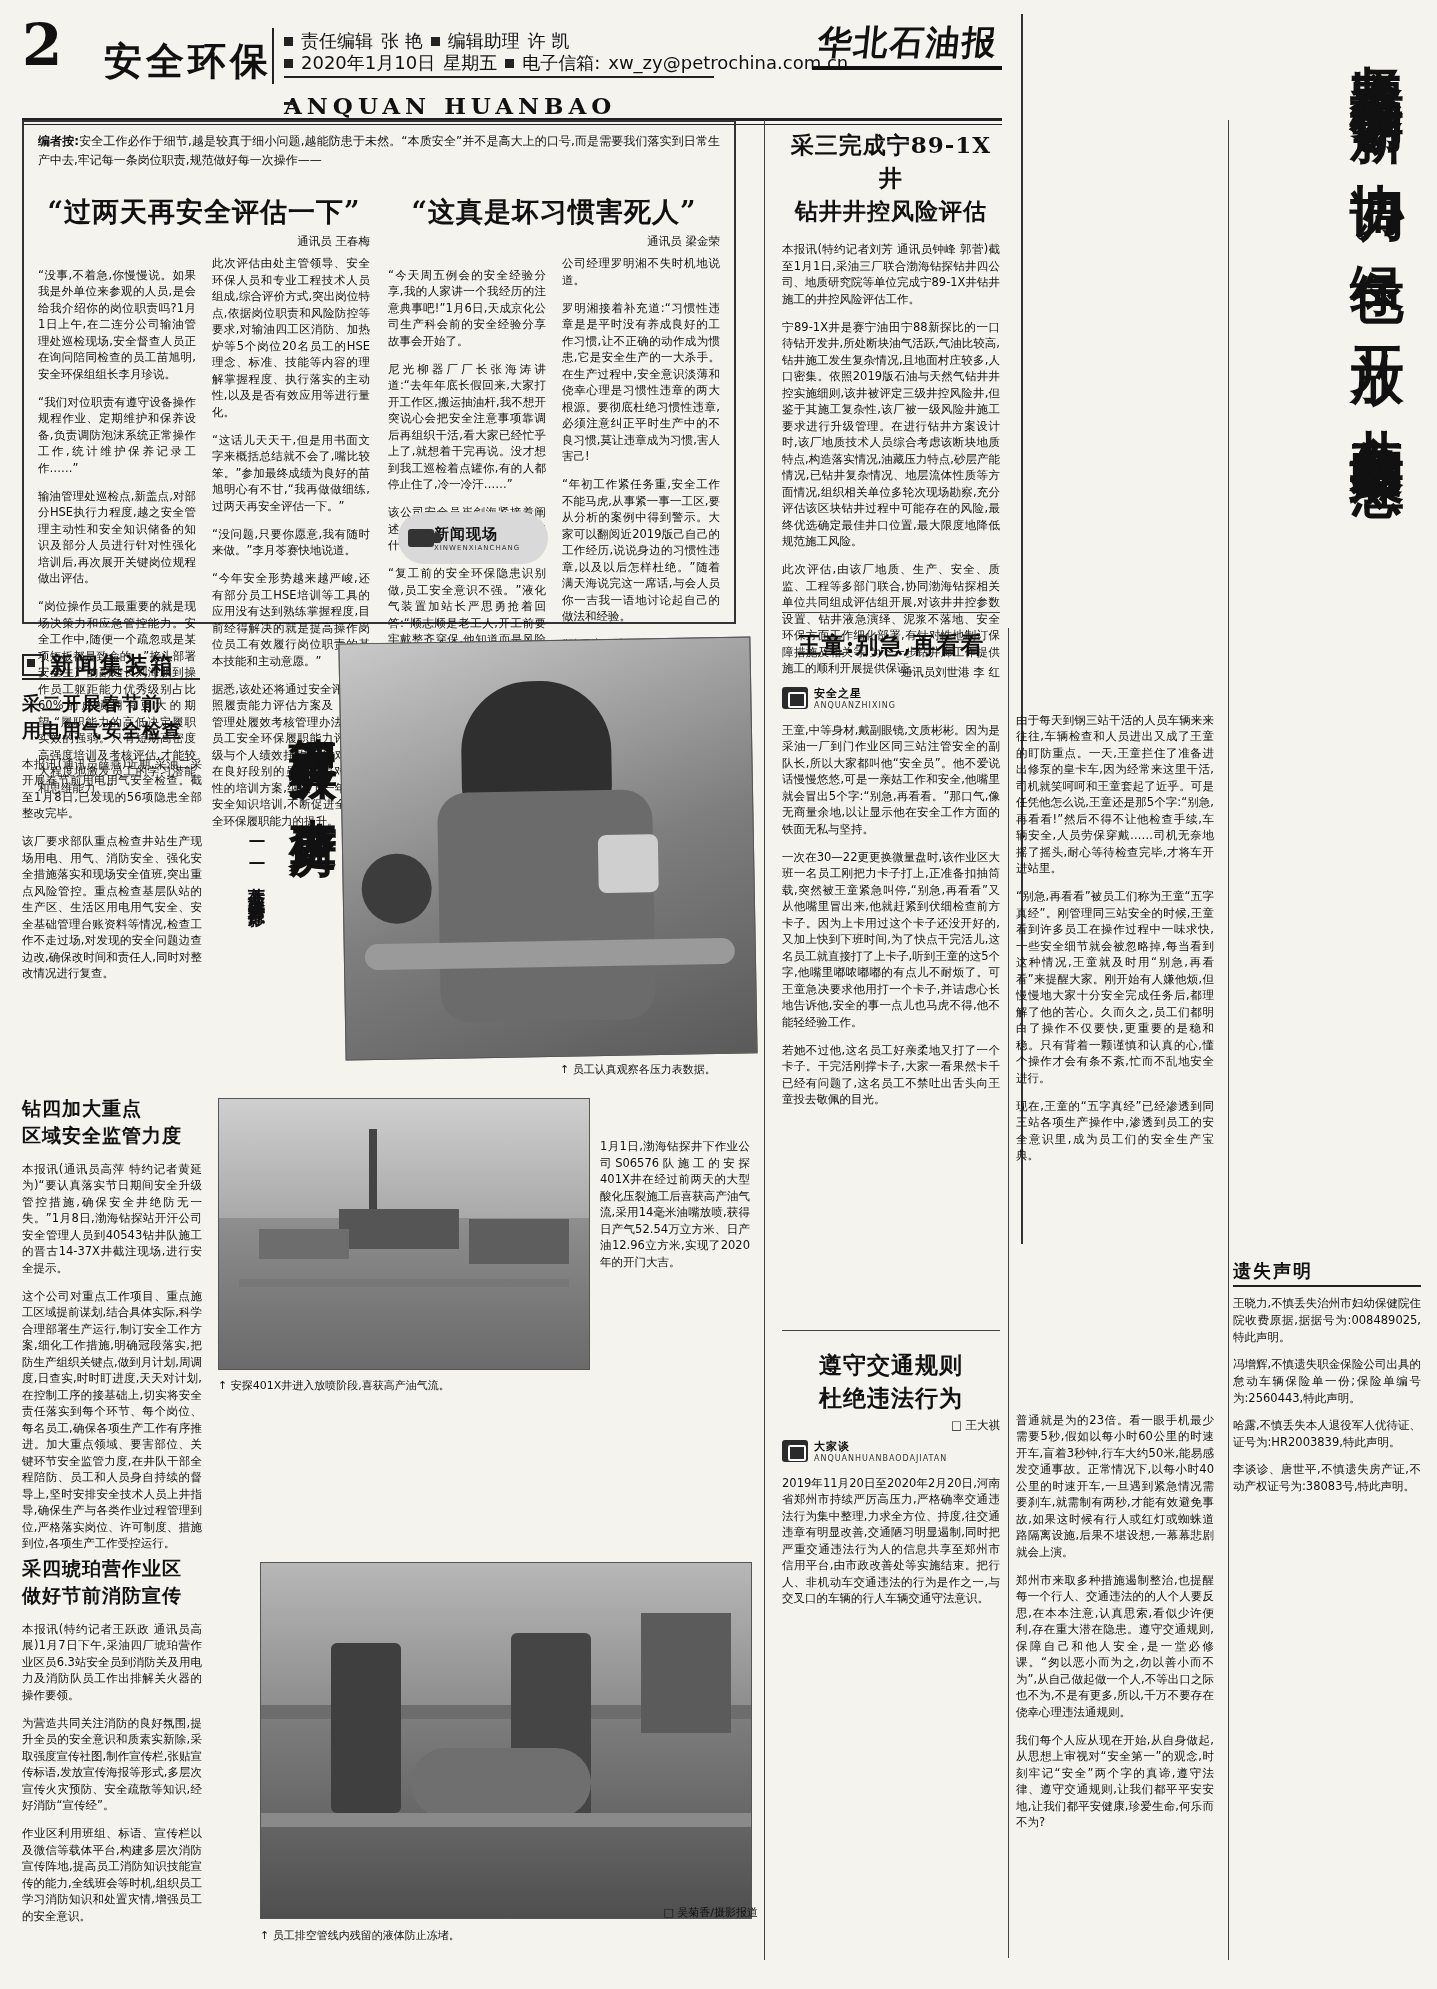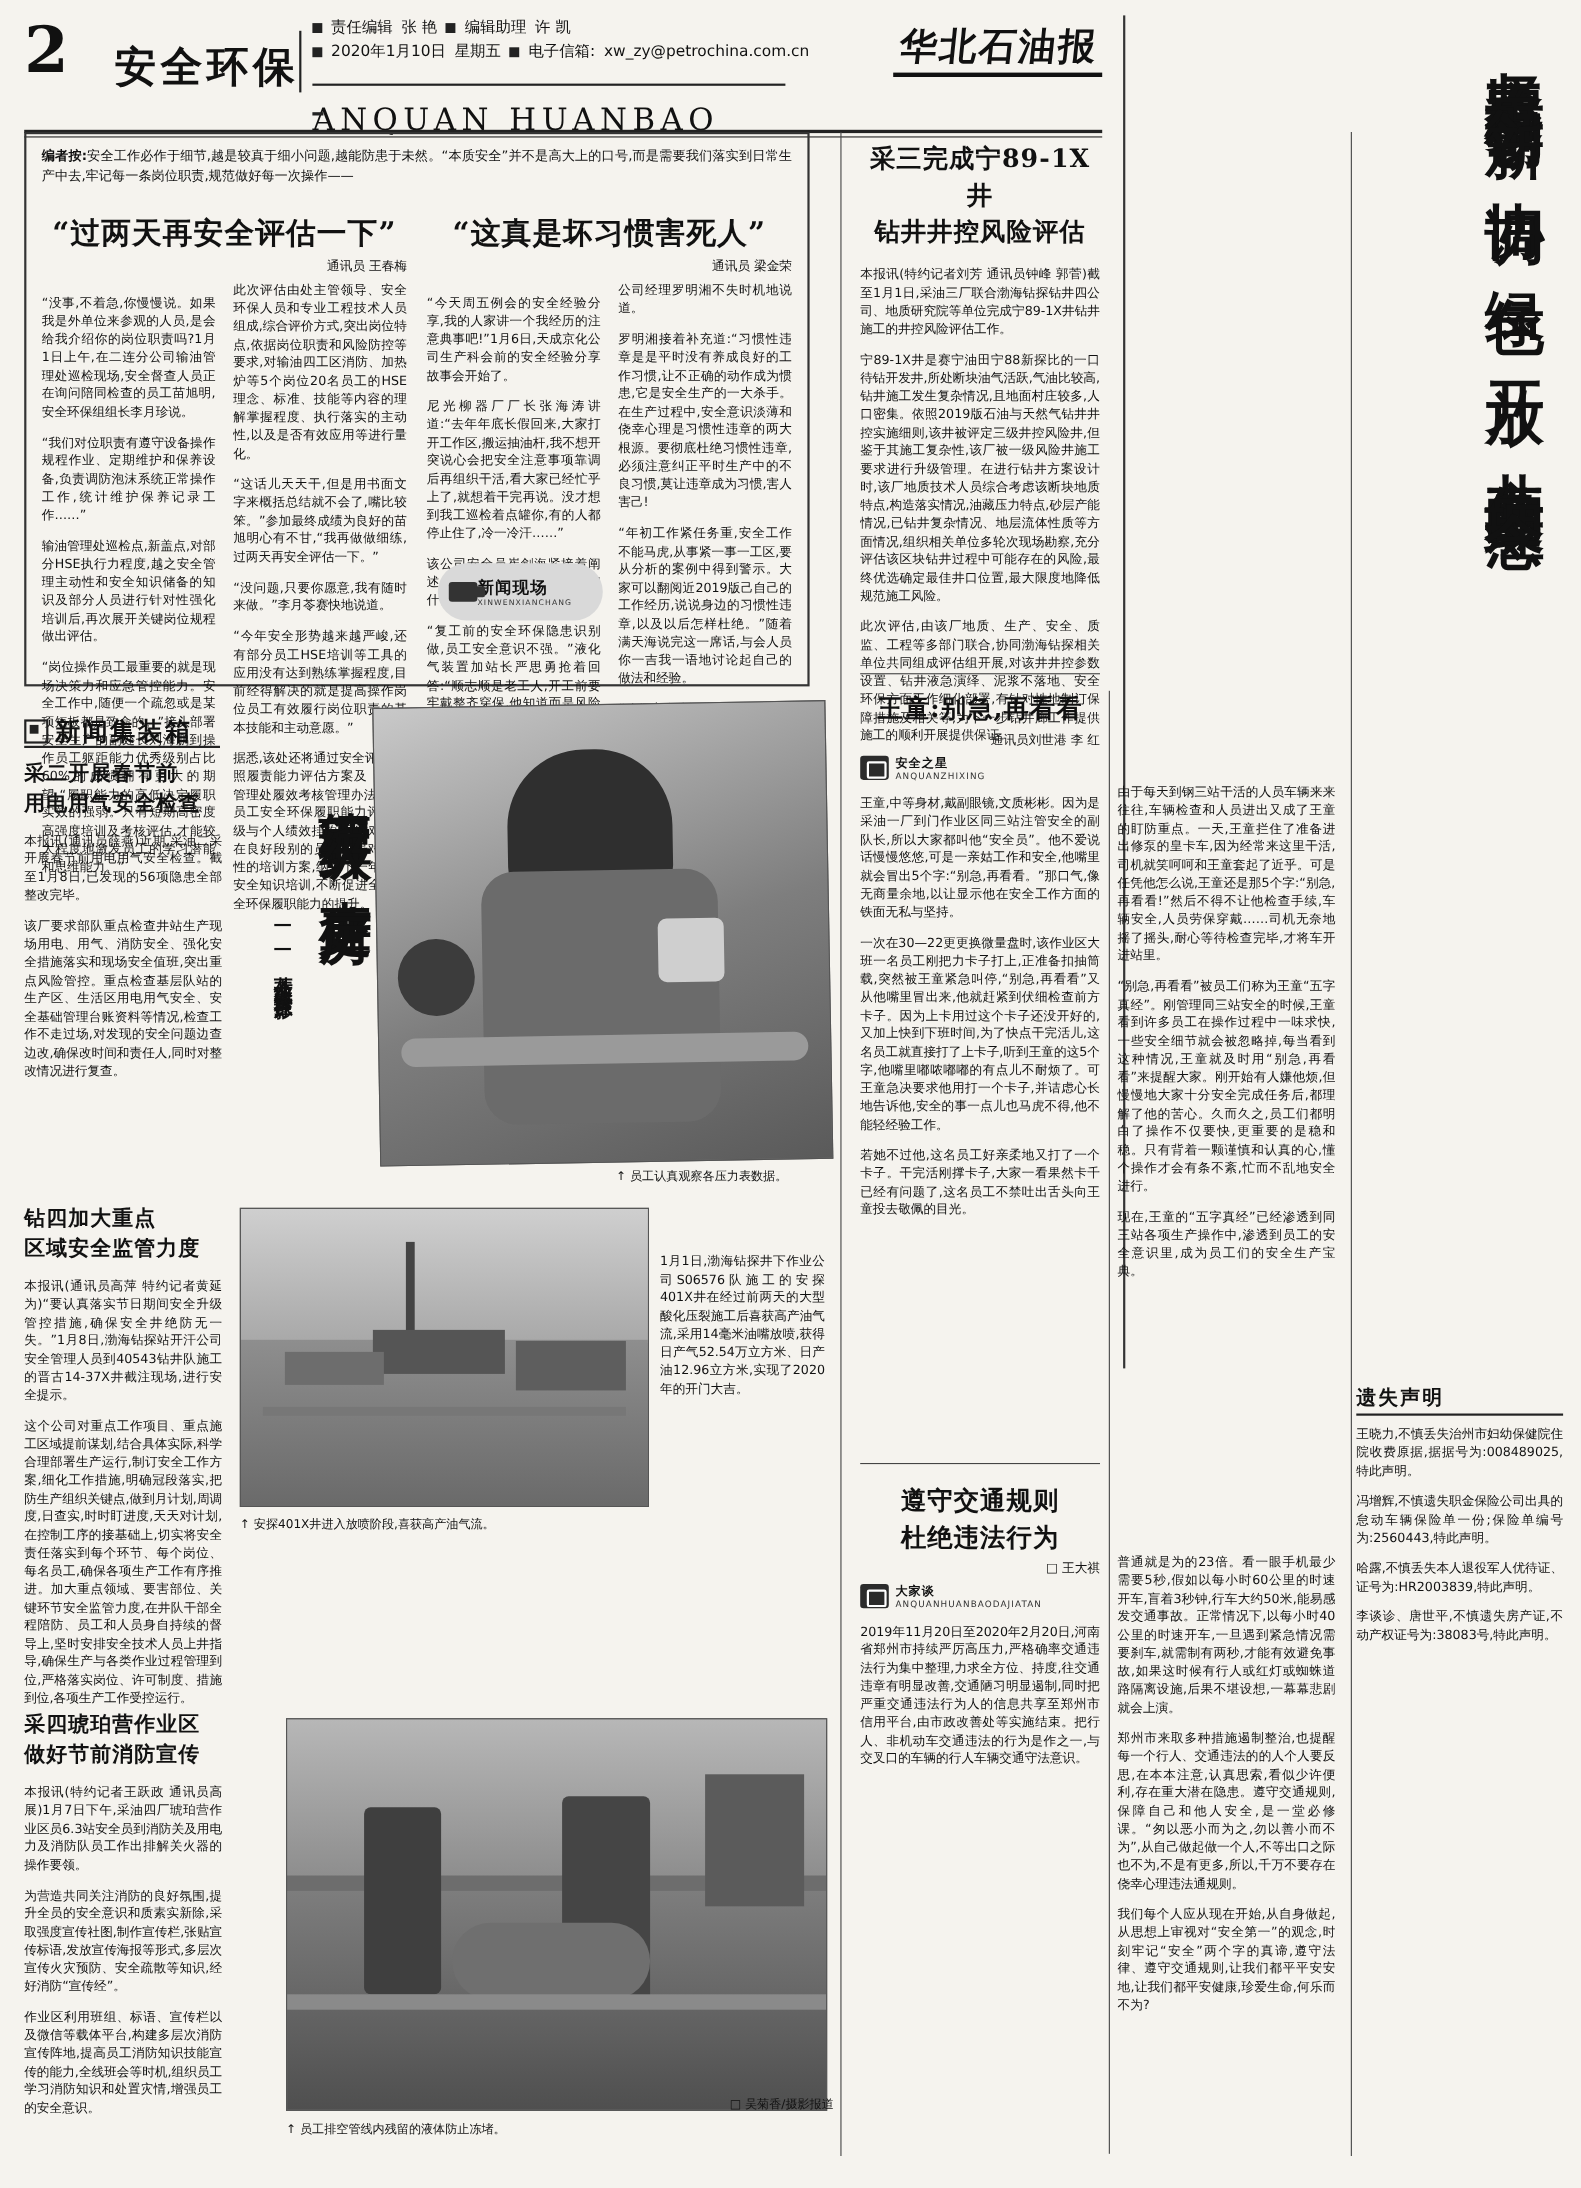--- a/index.html
+++ b/index.html
@@ -17,25 +17,25 @@
   .masthead{position:absolute;left:22px;top:14px;width:980px;height:86px;}
   .pagenum{
     position:absolute;left:0;top:2px;font-size:58px;font-weight:bold;
     font-family:"DejaVu Serif","Liberation Serif",serif;line-height:1;
   }
   .sec-title{
     position:absolute;left:82px;top:22px;font-size:38px;font-weight:bold;
     letter-spacing:4px;font-family:"DejaVu Sans","Liberation Sans",sans-serif;
   }
   .sec-pinyin{
-    position:absolute;left:262px;top:78px;font-size:28px;font-weight:normal;
+    position:absolute;left:262px;top:78px;font-size:23px;font-weight:bold;
     letter-spacing:5px;font-family:"DejaVu Serif","Liberation Serif",serif;
   }
   .vbar{position:absolute;left:250px;top:14px;width:2px;height:56px;background:#222;}
-  .mh-meta{position:absolute;left:262px;top:0;font-size:14px;line-height:22px;}
+  .mh-meta{position:absolute;left:262px;top:16px;font-size:18px;line-height:22px;}
   .mh-meta .row{display:flex;align-items:center;gap:8px;white-space:nowrap;}
   .sq{display:inline-block;width:9px;height:9px;background:#222;}
   .mh-line{position:absolute;left:262px;top:62px;width:430px;height:2px;background:#222;}
   .mh-rule{position:absolute;left:0;top:104px;width:980px;height:3px;background:#222;}
   .mh-rule2{position:absolute;left:0;top:110px;width:980px;height:1px;background:#222;}
   .pinyin-dash{position:absolute;top:88px;height:3px;background:#222;}
 
   .paper-logo{
     position:absolute;left:818px;top:20px;font-size:34px;font-weight:bold;
     letter-spacing:2px;font-family:"DejaVu Serif","Liberation Serif",serif;

